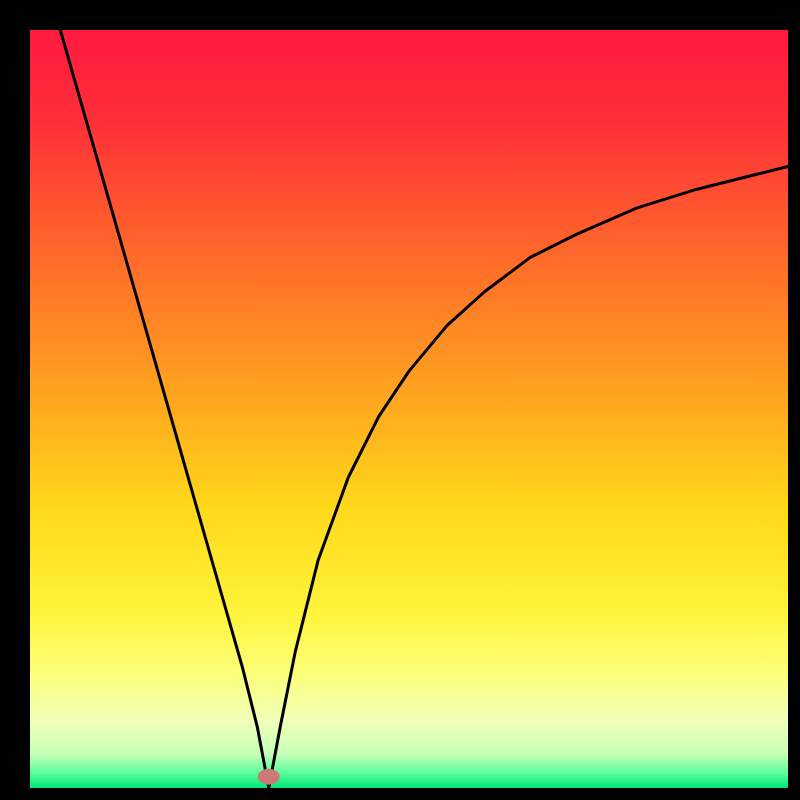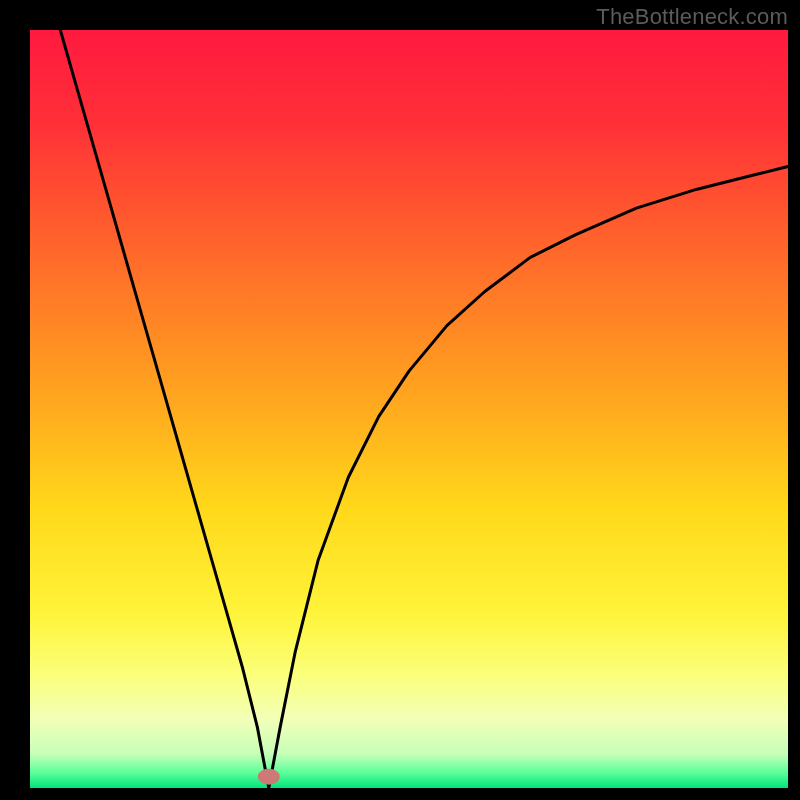--- a/index.html
+++ b/index.html
@@ -34,21 +34,20 @@
     left: 0;
     width: 800px;
     height: 800px;
     display: block;
   }
 </style>
 </head>
 <body>
 
 <div class="frame">
-  <div class="watermark">TheBottleneck.com</div>
 
   <svg class="plot" viewBox="0 0 800 800" preserveAspectRatio="none">
     <defs>
       <linearGradient id="bg-grad" x1="0" y1="0" x2="0" y2="1">
           <stop offset="0.00%" stop-color="#ff1a3f"></stop>
           <stop offset="12.00%" stop-color="#ff2f38"></stop>
           <stop offset="30.00%" stop-color="#ff6a2a"></stop>
           <stop offset="48.00%" stop-color="#ffa41f"></stop>
           <stop offset="63.00%" stop-color="#ffd81a"></stop>
           <stop offset="77.00%" stop-color="#fff43a"></stop>

